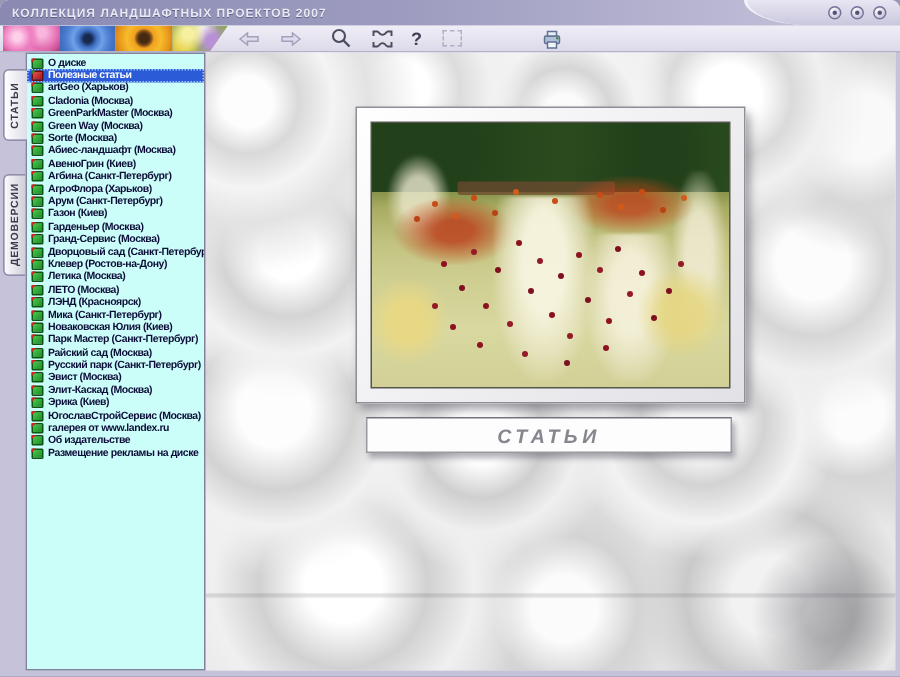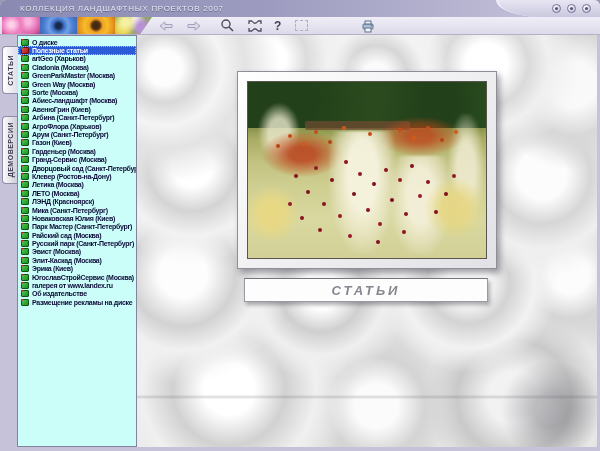--- a/index.html
+++ b/index.html
@@ -10,21 +10,21 @@
   .titlebar{position:absolute;left:0;top:0;width:100%;height:17px;
     background:linear-gradient(to right,#8a89b2 0%,#9d9cc0 45%,#b5b3cf 75%,#c9c7dd 100%);
     border-radius:6px 6px 0 0;}
   .btn-zone{position:absolute;right:0;top:0;width:104px;height:17px;
     background:linear-gradient(#e8e6f3,#c9c7dd);
     border-bottom-left-radius:60px 22px;border-left:2px solid #f3f2fa;
     display:flex;align-items:center;justify-content:flex-end;gap:6px;padding-right:9px;box-sizing:border-box;}
   .win-btn{width:9px;height:9px;border-radius:50%;border:1px solid #75739a;box-sizing:border-box;
     background:radial-gradient(circle at 35% 30%,#ffffff,#b7b5cf);position:relative;}
   .win-btn::after{content:'';position:absolute;left:2px;top:2px;width:3px;height:3px;border-radius:50%;background:#565278;}
-  .title{position:absolute;left:20px;top:4px;font-size:8px;font-weight:normal;color:#e9e9f4;
+  .title{position:absolute;left:8px;top:4px;font-size:8px;font-weight:bold;color:#e9e9f4;
     letter-spacing:.7px;text-shadow:0 1px 0 rgba(55,55,88,.55);white-space:nowrap;}
 
   
   .toolbar{position:absolute;left:0;top:17px;width:100%;height:18px;
     background:linear-gradient(#efeef7,#dcdae9);border-bottom:1px solid #b3b0c7;box-sizing:border-box;}
   .flower-strip{position:absolute;left:2px;top:0;height:17px;width:150px;display:flex;
     clip-path:polygon(0 0,100% 0,calc(100% - 12px) 100%,0 100%);}
   .flower{flex:1;}
   .f1{background:radial-gradient(circle at 25% 45%,#ffd0ea 0 8%,#ee7fc0 30%,rgba(0,0,0,0) 48%),
       radial-gradient(circle at 68% 28%,#f9b6dc 0 10%,#e26bb0 38%,rgba(0,0,0,0) 58%),

